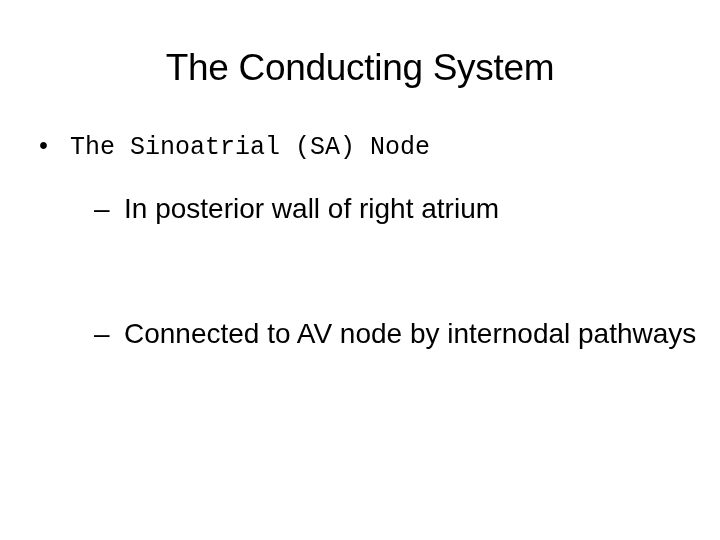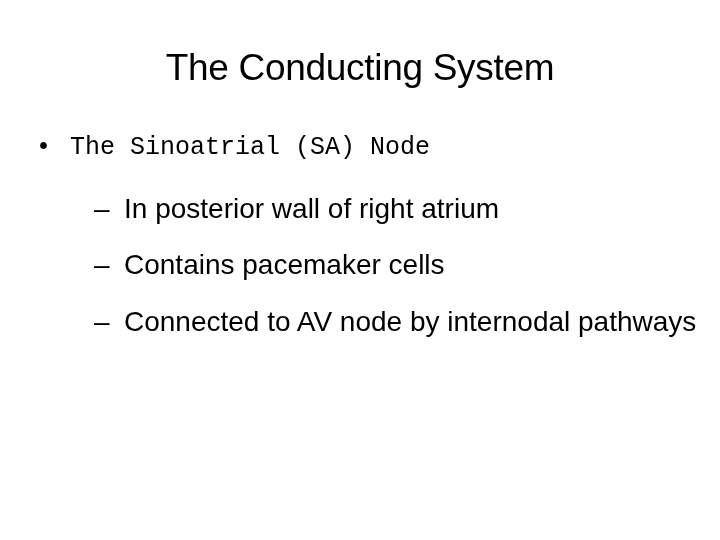--- a/index.html
+++ b/index.html
@@ -51,35 +51,32 @@
       line-height: 28px;
       white-space: nowrap;
       margin-left: 22px;
     }
     .sub .dash {
       display: inline-block;
       width: 30px;
     }
     .s0 { top: 195px; }
     .s1 { top: 251px; }
-    .s2 { top: 308px; }
+    .s2 { top: 320px; }
     .s3 { top: 367px; }
   </style>
 </head>
 <body>
 
 <div class="slide">
   <div class="title">The Conducting System</div>
 
   <div class="bullet">
     <span class="dot">•</span><span>The Sinoatrial (SA) Node</span>
   </div>
 
   <div class="sub s0">
     <span class="dash">–</span><span>In posterior wall of right atrium</span>
   </div>
-  <div class="sub s1">
-    <span class="dash">–</span><span>Contains pacemaker cells</span>
-  </div>
   <div class="sub s2">
     <span class="dash">–</span><span>Connected to AV node by internodal pathways</span>
   </div>
 </div>
 
 </body></html>

